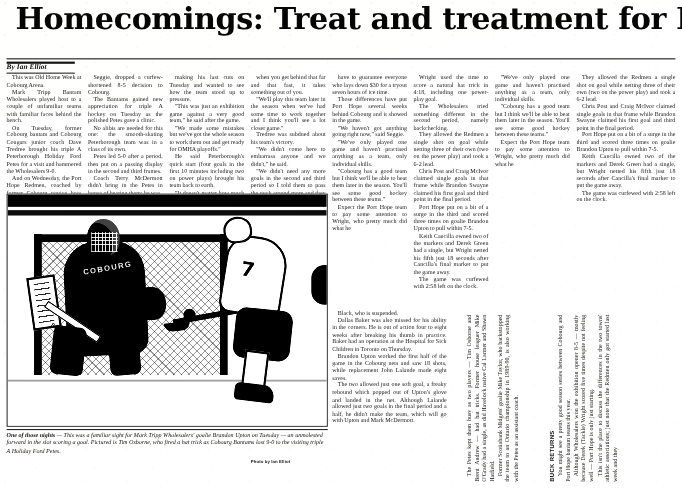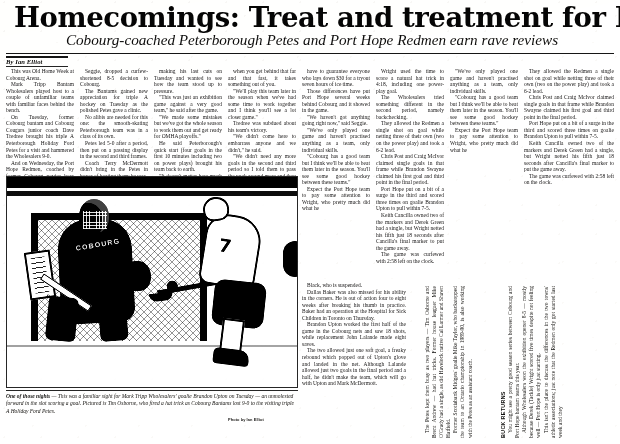--- a/index.html
+++ b/index.html
@@ -348,21 +348,20 @@
   }
 
   .bottom-rule { left: 6px; top: 390px; width: 292px; height: 1px; background:#2b2b2b; }
 </style>
 </head>
 <body>
 
 <div id="page">
 
   <div class="headline">Homecomings: Treat and treatment for Bantams</div>
-  <div class="subhead">Cobourg-coached Peterborough Petes and Port Hope Redmen earn rave reviews</div>
 
   <div class="rule rule-top"></div>
   <div class="rule byline-rule"></div>
   <div class="byline">By Ian Elliot</div>
   <div class="byline-underline"></div>
 
   <div class="col c1">
       <p class="first">This was Old Home Week at Cobourg Arena.</p>
       <p>Mark Tripp Bantam Wholesalers played host to a couple of unfamiliar teams with familiar faces behind the bench.</p>
       <p>On Tuesday, former Cobourg bantam and Cobourg Cougars junior coach Dave Tredree brought his triple A Peterborough Holiday Ford Petes for a visit and hammered the Wholesalers 9-0.</p>

